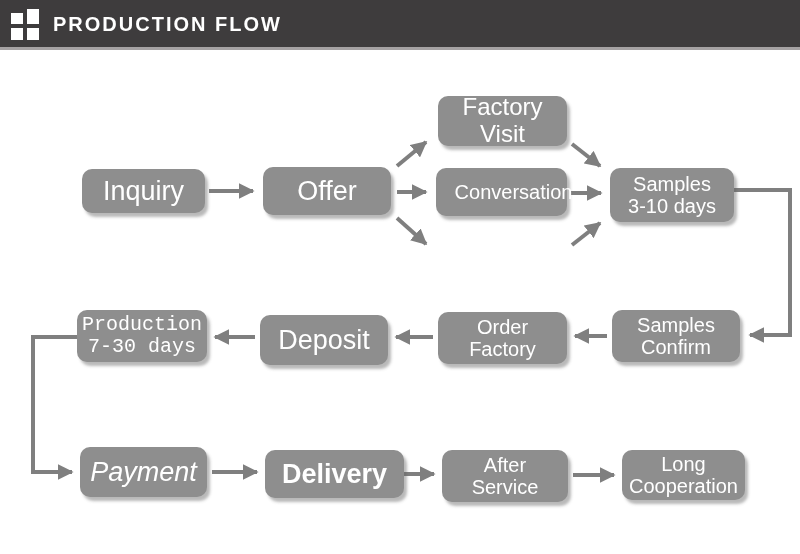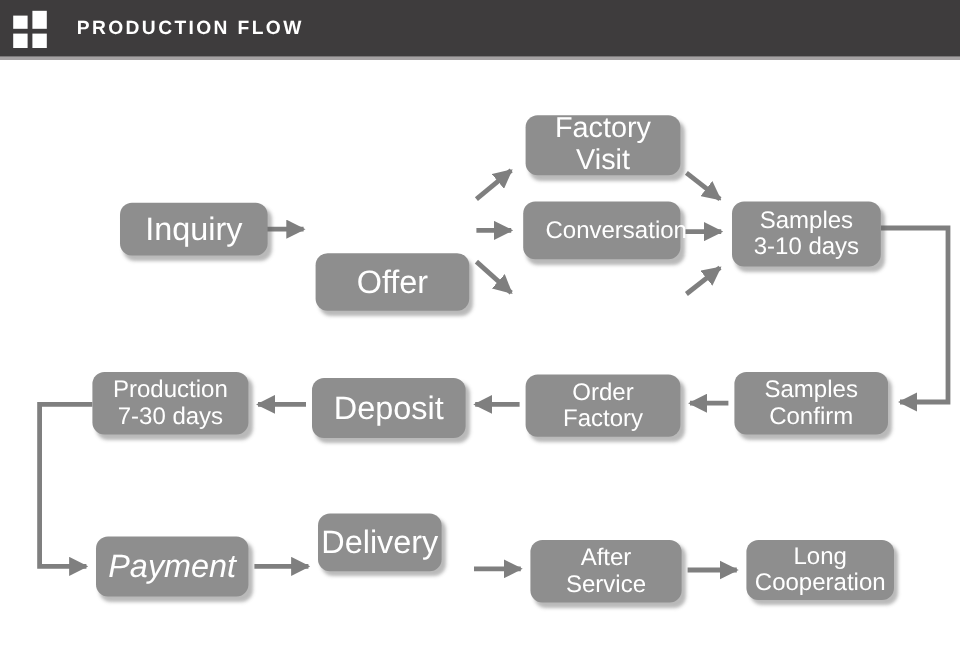--- a/index.html
+++ b/index.html
@@ -24,24 +24,24 @@
   .header{
     position:absolute;left:0;top:0;width:800px;height:50px;
     background:var(--header-bg);
     border-bottom:3px solid var(--header-underline);
     display:flex;align-items:center;
   }
   .grid-icon{display:block;margin-left:10px;flex:0 0 auto;}
   .grid-icon rect{fill:#ffffff;}
   .header-title{
     color:var(--header-text);
-    font-size:16px;
+    font-size:20px;
     font-weight:bold;
     letter-spacing:2px;
-    margin-left:24px;
+    margin-left:13px;
     margin-top:1px;
     white-space:nowrap;
   }
   
   .edges{position:absolute;left:0;top:0;width:800px;height:554px;}
   .edges path{
     fill:none;
     stroke:var(--arrow);
     stroke-width:4;
   }
@@ -55,32 +55,32 @@
     display:flex;align-items:center;justify-content:center;
     text-align:center;
     white-space:pre-line;
     line-height:1.12;
     font-weight:400;
   }
   .fs-xl{font-size:27px;}
   .fs-lg{font-size:24px;}
   .fs-md{font-size:20px;}
   
-  #n-inquiry          {left:100px;  top:169px; width:123px; height:44px;}
-  #n-offer            {left:263px; top:167px; width:128px; height:48px;margin-top:44px;}
+  #n-inquiry          {left:82px;  top:169px; width:123px; height:44px;}
+  #n-offer            {left:263px; top:167px; width:128px; height:48px;}
   #n-factory-visit    {left:438px; top:96px;  width:129px; height:50px;}
   #n-conversation     {left:436px; top:168px; width:131px; height:48px;padding-left:24px;}
   #n-email            {left:438px; top:237px; width:129px; height:50px;}
   #n-samples-lead     {left:610px; top:168px; width:124px; height:54px;}
   #n-samples-confirm  {left:612px; top:310px; width:128px; height:52px;}
   #n-order-confirm    {left:438px; top:312px; width:129px; height:52px;}
   #n-deposit          {left:260px; top:315px; width:128px; height:50px;}
-  #n-production-lead  {left:77px;  top:310px; width:130px; height:52px;}
+  #n-production-lead  {left:77px;  top:310px; width:130px; height:52px;font-family:Liberation Mono, monospace;}
   #n-payment          {left:80px;  top:447px; width:127px; height:50px;font-style:italic;}
-  #n-delivery         {left:265px; top:428px; width:103px; height:48px;}
+  #n-delivery         {left:265px; top:450px; width:139px; height:48px;font-weight:bold;}
   #n-after-service    {left:442px; top:450px; width:126px; height:52px;text-align:center;}
   #n-long-cooperation {left:622px; top:450px; width:123px; height:50px;}
 </style>
 </head>
 <body>
 
 <div class="stage">
 
   <div class="header">
     <svg class="grid-icon" width="30" height="32" viewBox="0 0 30 32" aria-hidden="true">

